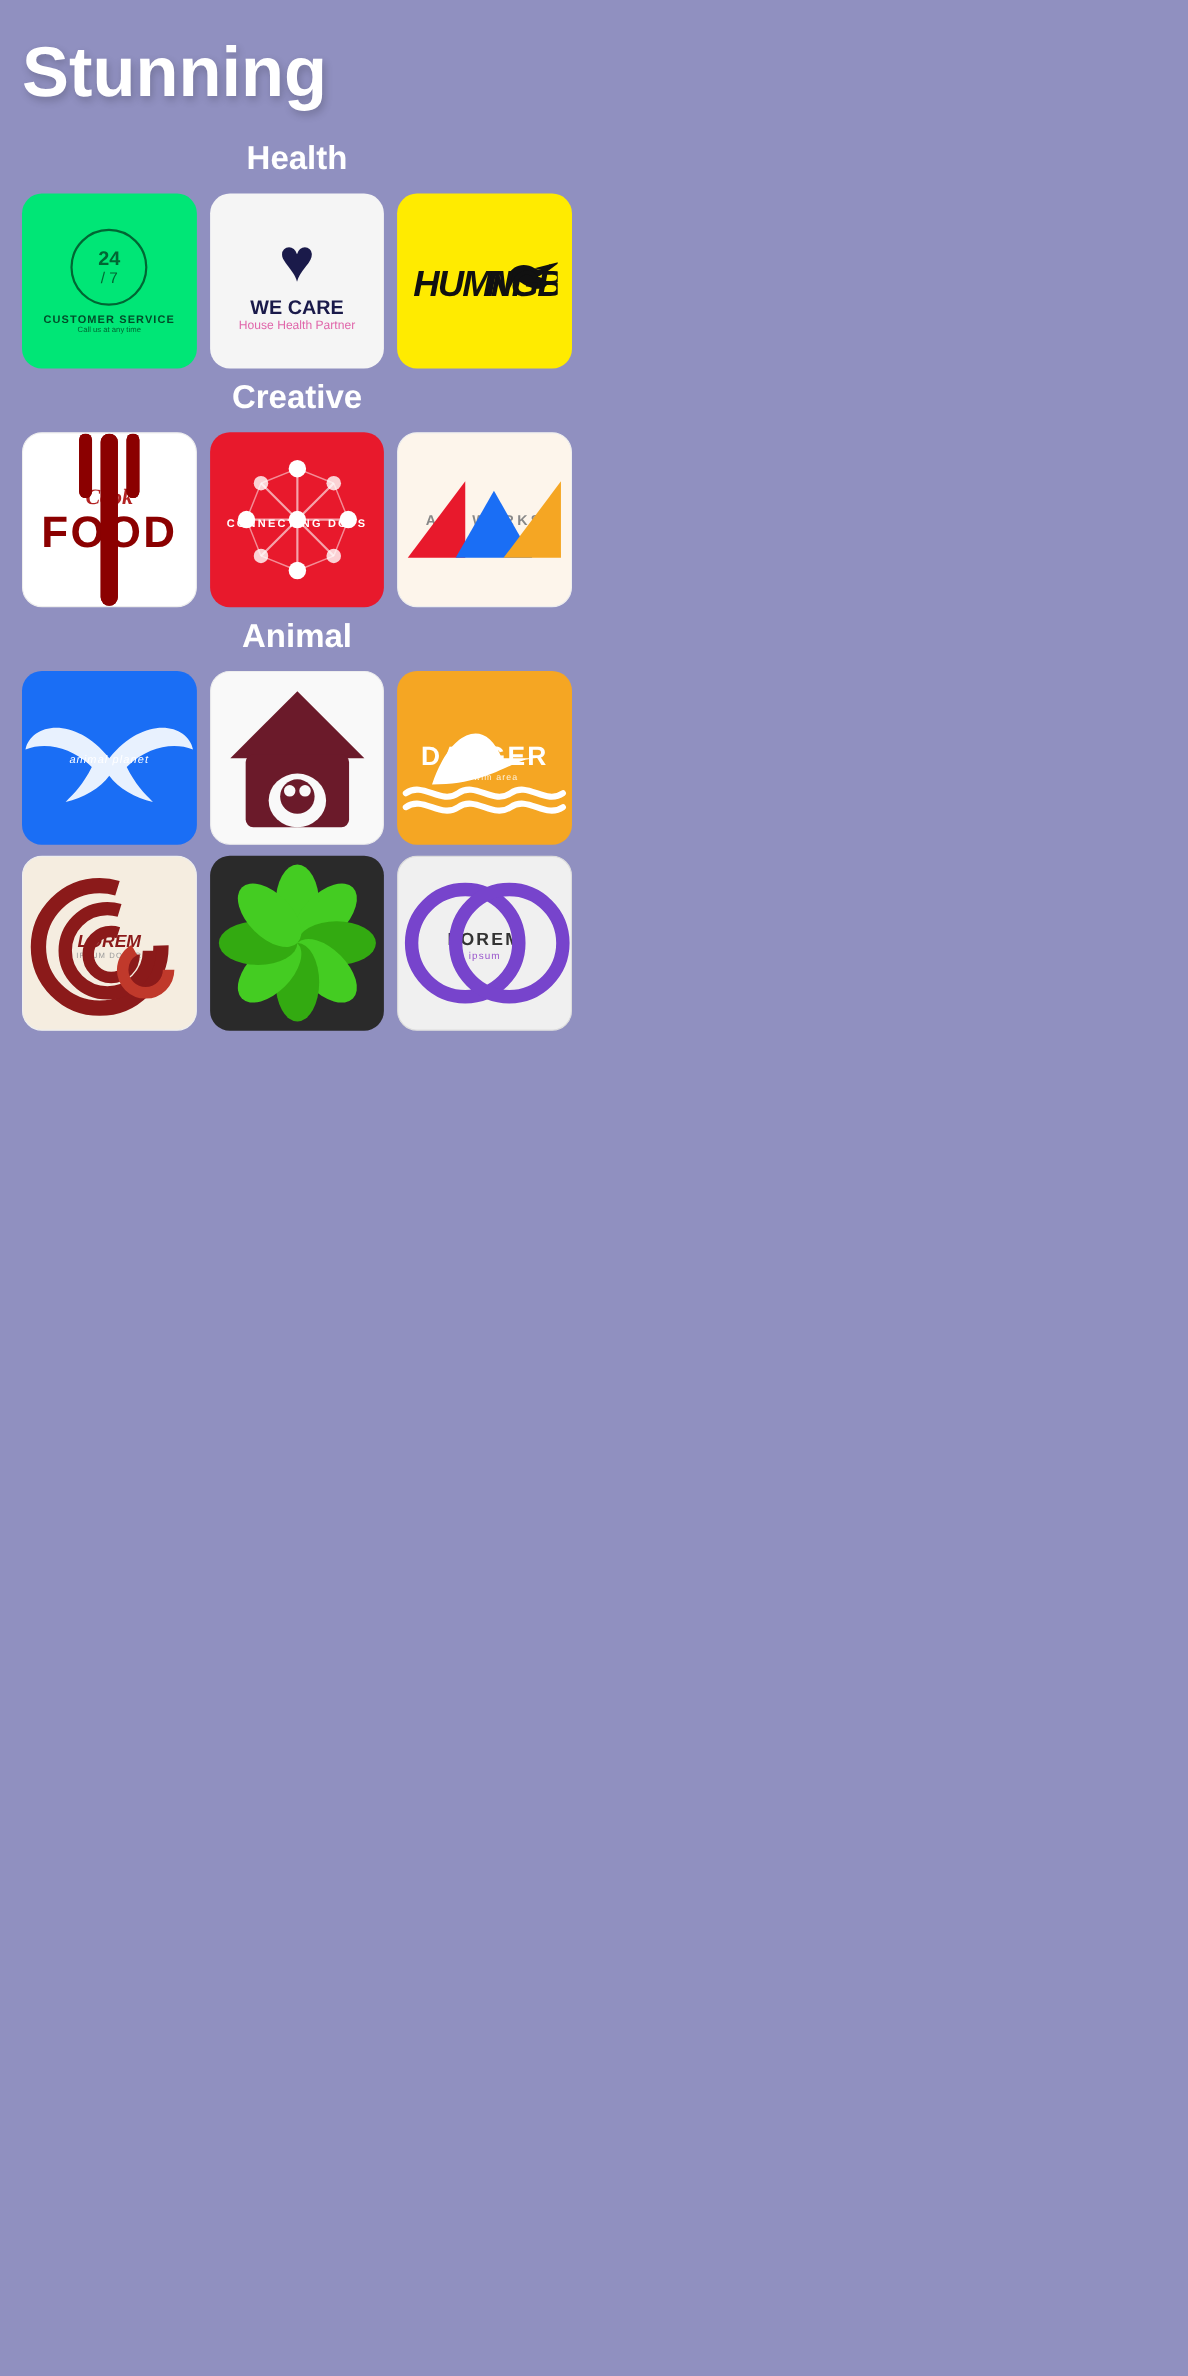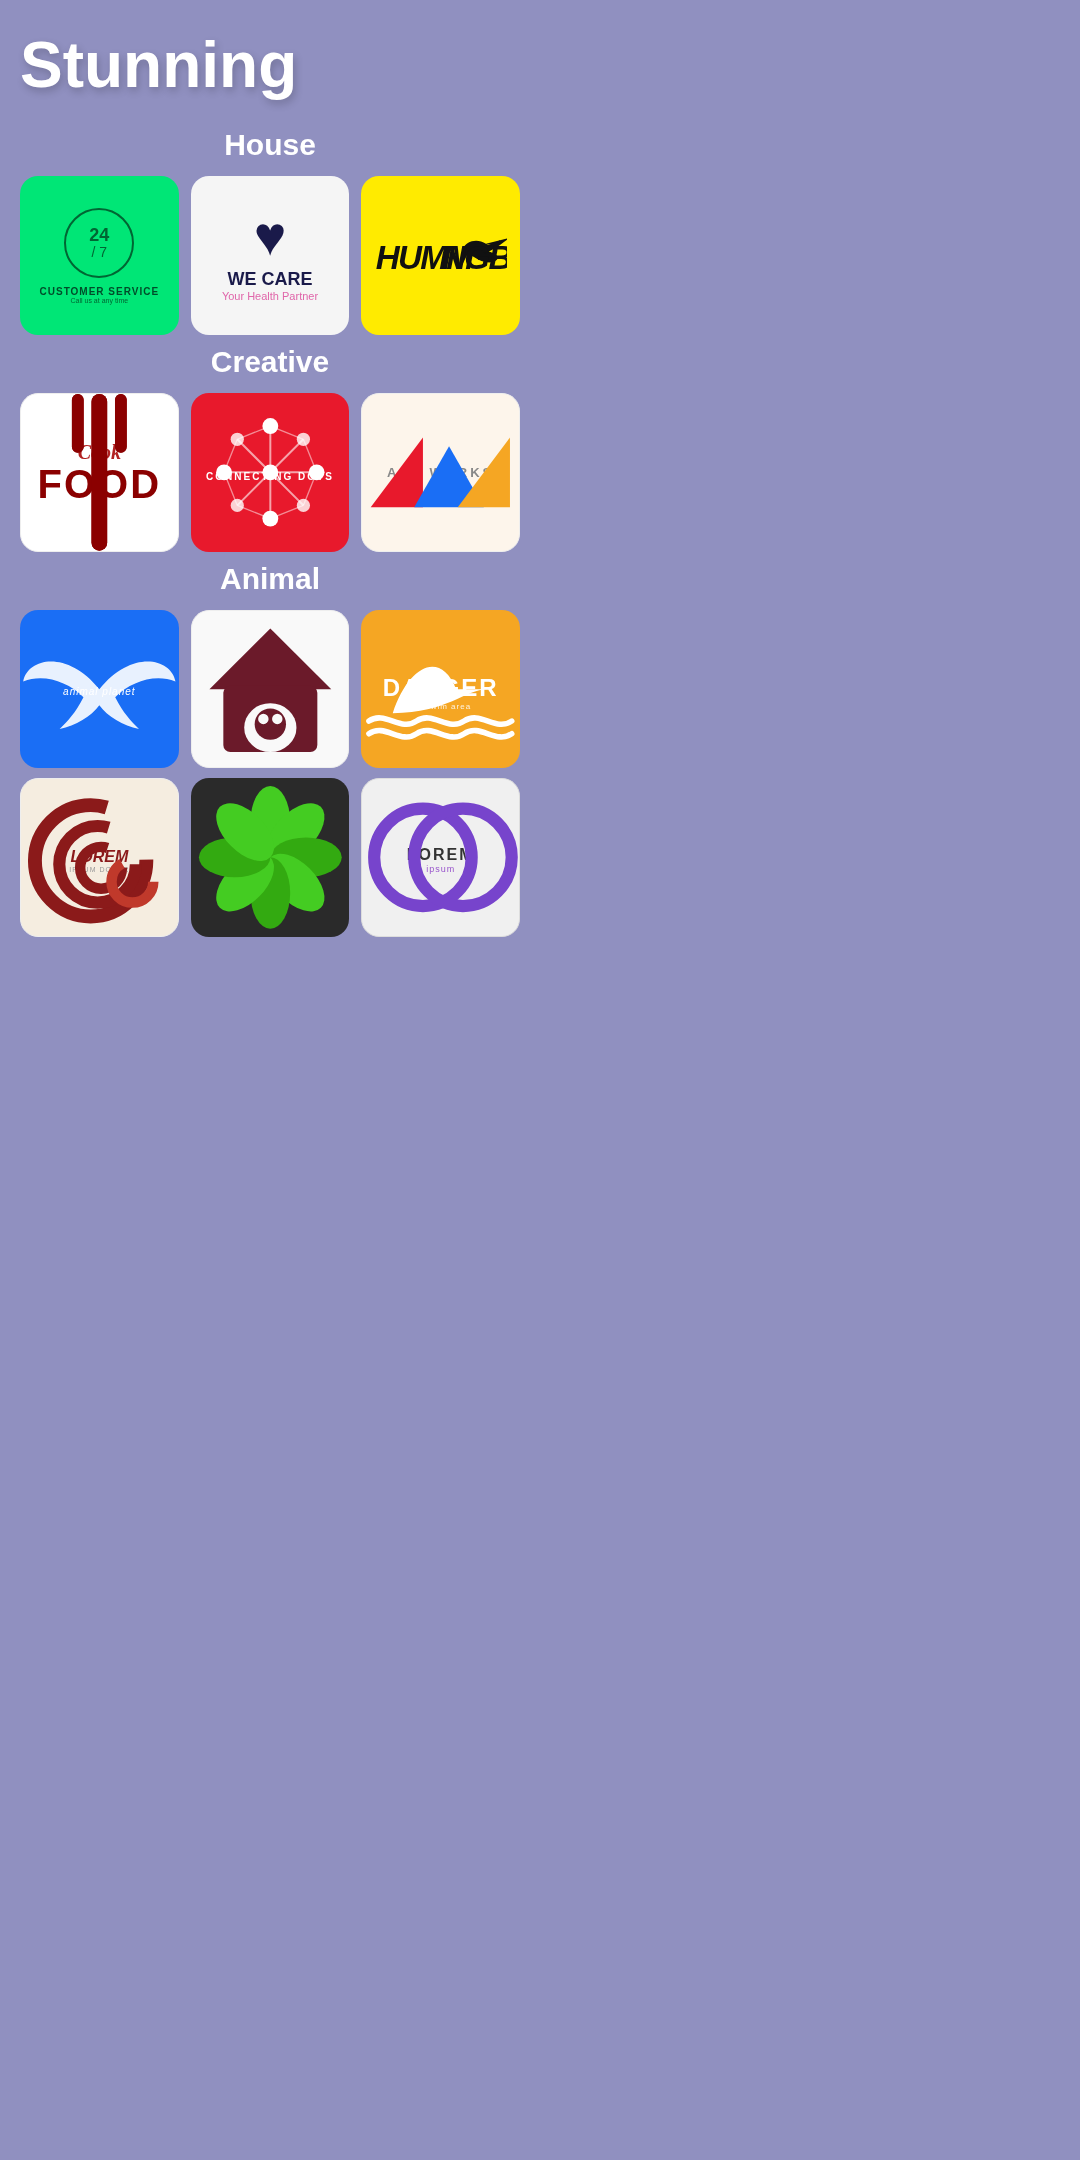--- a/index.html
+++ b/index.html
@@ -384,41 +384,41 @@
     }
   </style>
 </head>
 <body>
 
 <h1 class="main-title">
   <span>Stunning</span><br>
 </h1>
 
 <div class="section-row">
-  <div class="section-label">House</div>
+  <div class="section-label">Health</div>
   <div class="cards-grid">
 
     <div class="card card-customer-service">
       <div class="customer-service-inner">
         <div class="cs-circle">
           <div style="display:flex;flex-direction:column;align-items:center;">
             <span class="cs-circle-text">24</span>
             <span class="cs-slash">/ 7</span>
           </div>
         </div>
         <div class="cs-title">CUSTOMER SERVICE</div>
         <div class="cs-sub">Call us at any time</div>
       </div>
     </div>
 
     <div class="card card-we-care">
       <div class="we-care-inner">
         <div class="heart-icon">♥</div>
         <div class="we-care-title">WE CARE</div>
-        <div class="we-care-sub">Your Health Partner</div>
+        <div class="we-care-sub">House Health Partner</div>
       </div>
     </div>
 
     <div class="card card-hummingbird">
       <div class="hummingbird-inner">
         <div style="display:flex;align-items:center;gap:0px;">
 
           <svg viewBox="0 0 160 60" style="width:100%;height:auto;position:relative;" xmlns="http://www.w3.org/2000/svg">
             <text x="2" y="46" font-family="Impact, Arial Black, sans-serif" font-size="40" font-style="italic" font-weight="900" fill="#111" letter-spacing="-2">HUMM</text>
 

